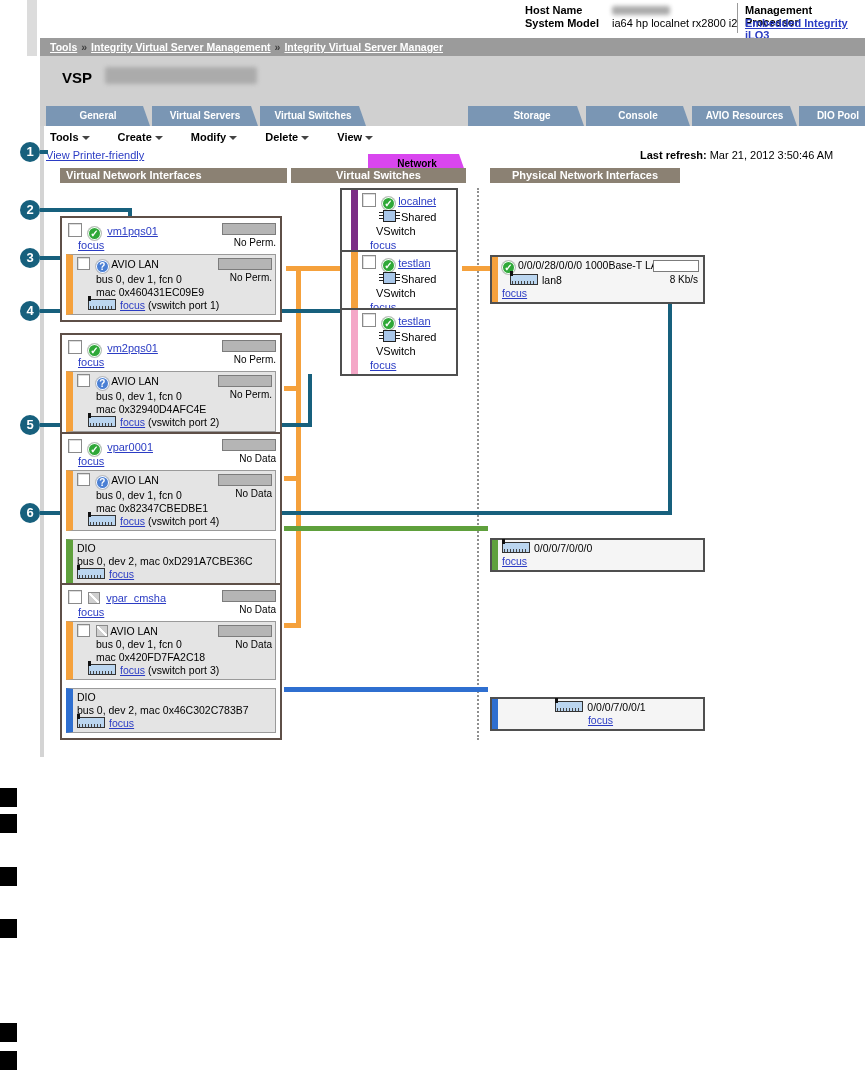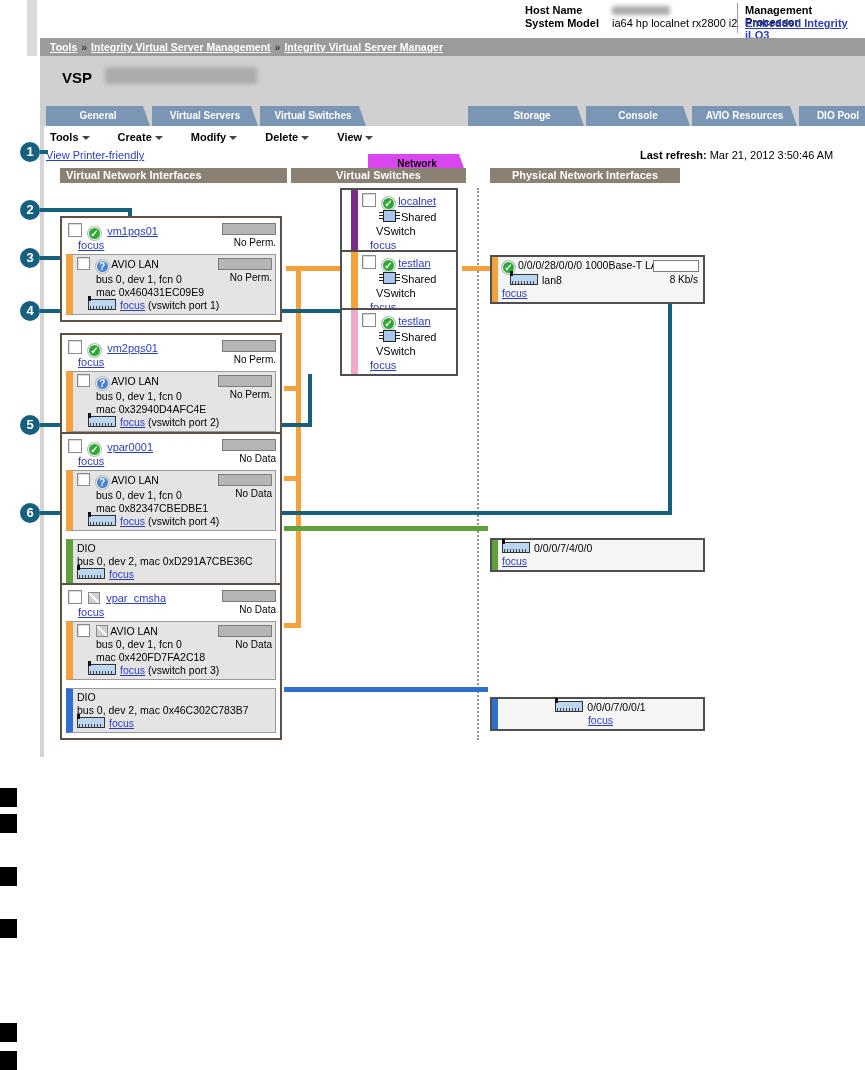--- a/index.html
+++ b/index.html
@@ -321,21 +321,21 @@
         <span>0/0/0/28/0/0/0 1000Base-T LAN</span>
         <span class="meter white"></span></div>
       <div style="padding-left:8px;"><span class="nic-icon"></span><span>lan8</span>
         <span class="pn-rate">8 Kb/s</span></div>
       <div><a>focus</a></div>
     </div>
   </div>
 
   <div class="pn-card" style="top:538px;">
     <div class="pn-inner" style="border-left-color:#5FA03C;">
-      <div><span class="nic-icon"></span><span>0/0/0/7/4/0/0</span></div>
+      <div><span class="nic-icon"></span><span>0/0/0/7/0/0/0</span></div>
       <div><a>focus</a></div>
     </div>
   </div>
 
   <div class="pn-card" style="top:697px;text-align:center;">
     <div class="pn-inner" style="border-left-color:#2F6FD0;">
       <div><span class="nic-icon"></span><span>0/0/0/7/0/0/1</span></div>
       <div><a>focus</a></div>
     </div>
   </div>

